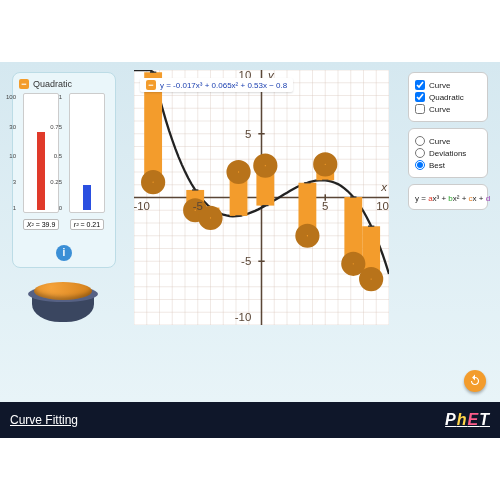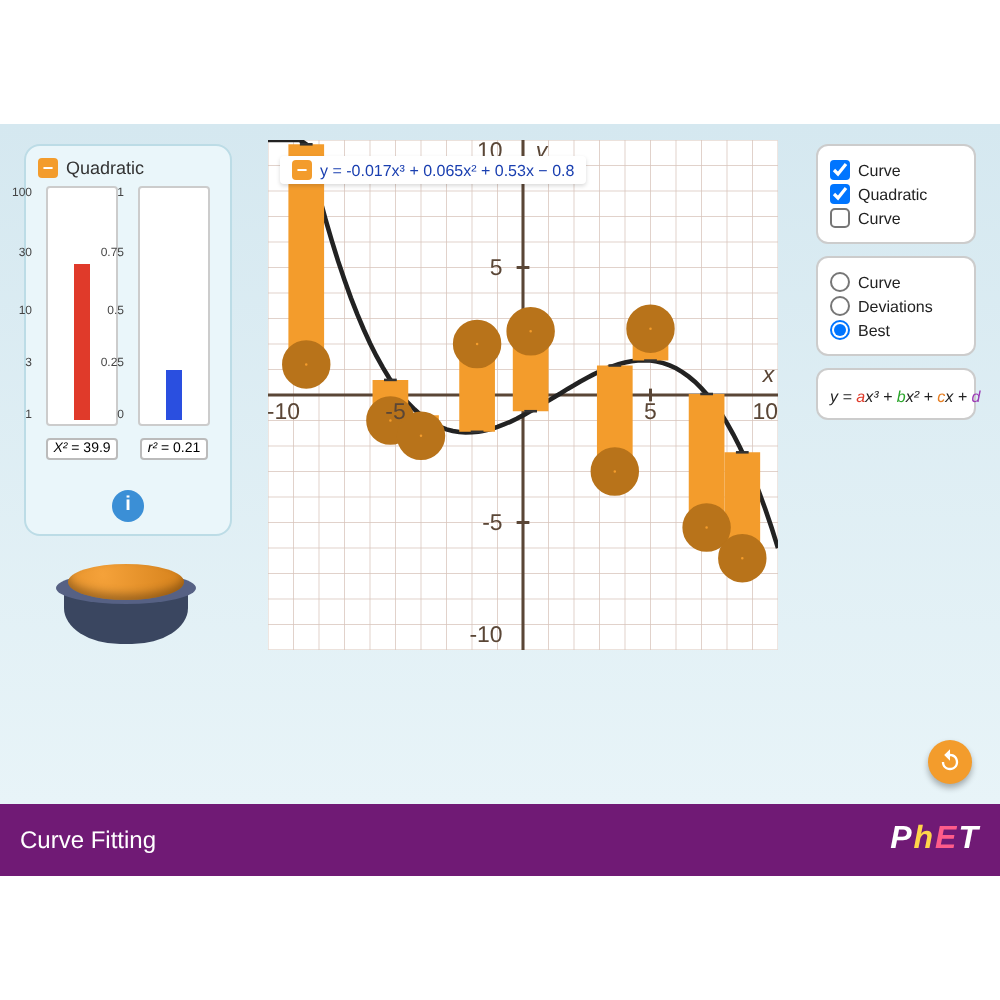--- a/index.html
+++ b/index.html
@@ -40,26 +40,26 @@
 
   .bucket { position:absolute; left:28px; top:216px; width:70px; height:48px; }
   .bucket-body { position:absolute; left:4px; top:14px; width:62px; height:30px; background:#3a4660; border-radius:0 0 28px 28px/0 0 18px 18px; }
   .bucket-rim { position:absolute; left:0; top:8px; width:70px; height:16px; background:#566184; border-radius:50%; }
   .bucket-fill { position:absolute; left:6px; top:4px; width:58px; height:18px; border-radius:50%; background: radial-gradient(circle at 30% 30%, #f5a23a, #d4801a); box-shadow: inset 0 -3px 4px rgba(0,0,0,.3); }
 
   .right-panel { position:absolute; right:12px; top:10px; width:96px; display:flex; flex-direction:column; gap:6px; }
   .rp-box { background:#fff; border-radius:6px; border:1px solid #ccc; padding:6px 6px; font-size:8px; color:#222;margin-left:16px; }
   .rp-row { display:flex; align-items:center; gap:4px; padding:1px 0; }
   .rp-box input { margin:0; width:10px; height:10px; }
-  .formula { font-size:8px; font-style:italic; padding-top:3px; white-space:nowrap; }
+  .formula { font-size:8px; padding-top:3px; white-space:nowrap; }
   .formula .a{color:#e03a2a}.formula .b{color:#2aa52a}.formula .c{color:#e67e22}.formula .d{color:#9b3ab5}
 
   .reset-btn { position:absolute; right:14px; bottom:10px; width:22px; height:22px; border-radius:50%; background:#f39c2c; box-shadow:0 2px 3px rgba(0,0,0,.3); display:flex; align-items:center; justify-content:center; }
 
-  .footer { position:absolute; left:0; top:402px; width:500px; height:36px; background:#701a75; color:#fff; display:flex; align-items:center; padding:0 10px; }
+  .footer { position:absolute; left:0; top:402px; width:500px; height:36px; background:#0f172a; color:#fff; display:flex; align-items:center; padding:0 10px;text-decoration:underline; }
   .footer-title { font-size:12px; }
   .phet-logo { margin-left:auto; font-size:16px; font-weight:bold; font-style:italic; letter-spacing:1px; }
   .phet-logo .h{color:#ffd54a} .phet-logo .e{color:#ff5c8a} .phet-logo .p{color:#fff} .phet-logo .t{color:#fff}
 
   
   .dp { fill:#f39c2c; stroke:#b8731a; stroke-width:1; }
   .dp-line { stroke:#f39c2c; stroke-width:1.4; }
 </style>
 </head>
 <body>

